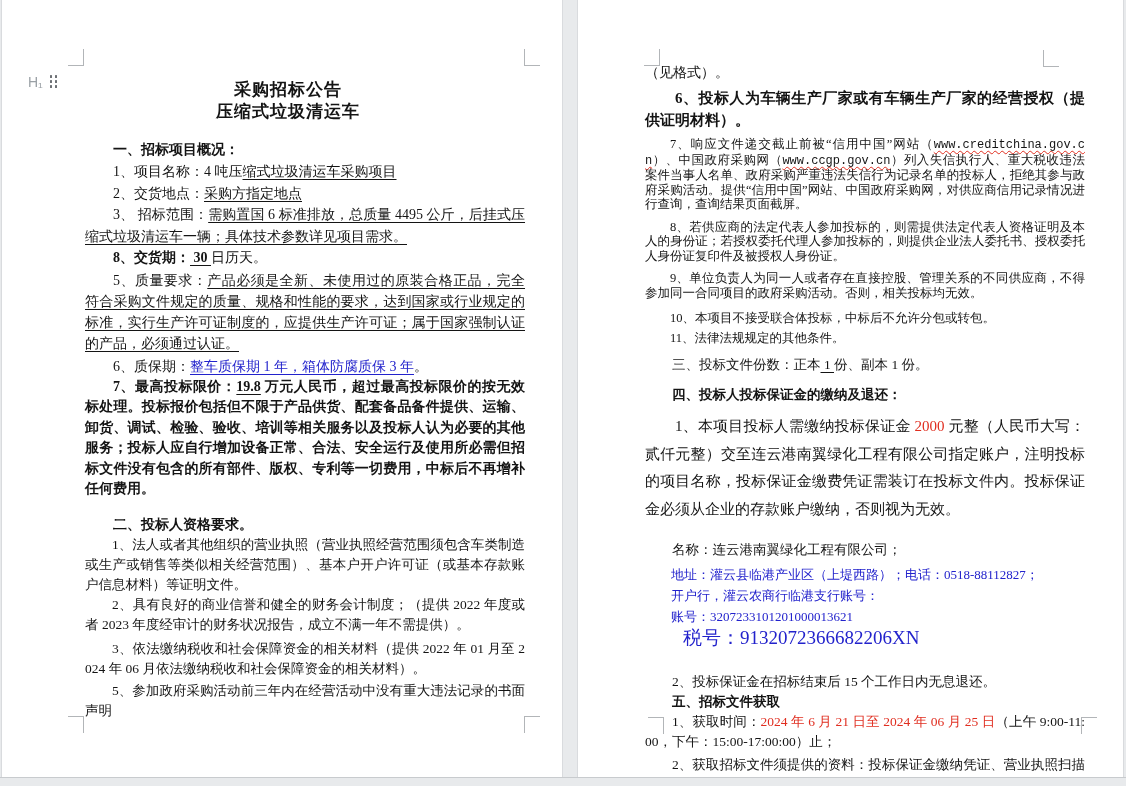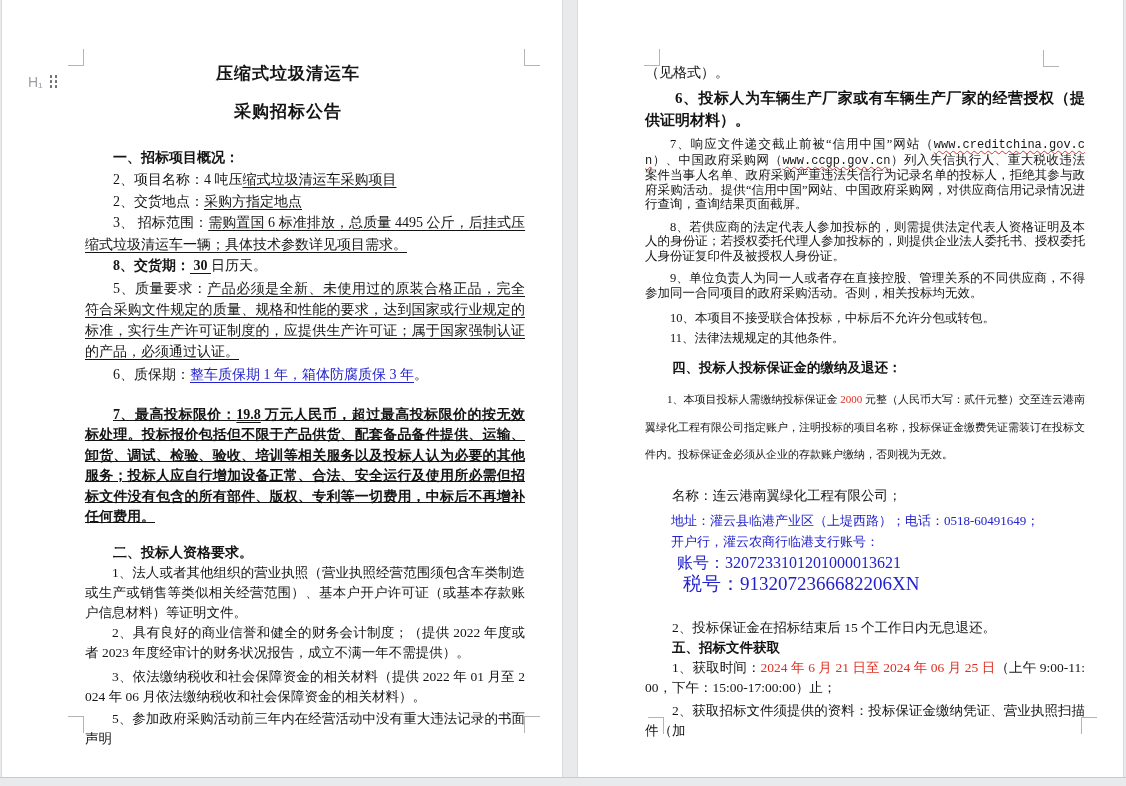--- a/index.html
+++ b/index.html
@@ -77,31 +77,31 @@
 <body>
 
 <div class="workspace">
 
   <div class="page" id="page1">
     <span class="mark tl"></span>
     <span class="mark tr"></span>
     <span class="mark bl"></span>
     <span class="mark br"></span>
     <div class="content">
+      <div class="doc-title second">采购招标公告</div>
       <div class="doc-title">压缩式垃圾清运车</div>
-      <div class="doc-title second">采购招标公告</div>
       <div id="page1-paras">
-          <p class="para" style="margin-top: 24px; line-height: 22px;"><span class="b">一、招标项目概况：</span></p>
-          <p class="para" style="line-height: 21.5px;"><span>2、项目名称：4 吨压</span><span class="u">缩式垃圾清运车采购项目</span></p>
+          <p class="para" style="margin-top: 16px; line-height: 22px;"><span class="b">一、招标项目概况：</span></p>
+          <p class="para" style="line-height: 21.5px;"><span>1、项目名称：4 吨压</span><span class="u">缩式垃圾清运车采购项目</span></p>
           <p class="para" style="line-height: 21.5px;"><span>2、交货地点：</span><span class="u">采购方指定地点</span></p>
           <p class="para" style="line-height: 21.5px;"><span>3、 招标范围：</span><span class="u">需购置国 6 标准排放，总质量 4495 公斤，后挂式压缩式垃圾清运车一辆；具体技术参数详见项目需求。</span></p>
           <p class="para" style="line-height: 21.5px;"><span class="b">8、交货期：</span><span class="b u"> 30 </span><span>日历天。</span></p>
           <p class="para" style="margin-top: 1px; line-height: 21px;"><span>5、质量要求：</span><span class="u">产品必须是全新、未使用过的原装合格正品，完全符合采购文件规定的质量、规格和性能的要求，达到国家或行业规定的标准，实行生产许可证制度的，应提供生产许可证；属于国家强制认证的产品，必须通过认证。</span></p>
           <p class="para" style="margin-top: 2px; line-height: 21px;"><span>6、质保期：</span><span class="u blue">整车质保期 1 年，箱体防腐质保 3 年</span><span>。</span></p>
-          <p class="para" style="margin-top: 20px; line-height: 20.5px; text-decoration: underline;"><span class="b">7、最高投标限价：</span><span class="b u">19.8</span><span class="b"> 万元人民币，超过最高投标限价的按无效标处理。投标报价包括但不限于产品供货、配套备品备件提供、运输、卸货、调试、检验、验收、培训等相关服务以及投标人认为必要的其他服务；投标人应自行增加设备正常、合法、安全运行及使用所必需但招标文件没有包含的所有部件、版权、专利等一切费用，中标后不再增补任何费用。</span></p>
+          <p class="para" style="margin-top: 0; line-height: 20.5px;"><span class="b">7、最高投标限价：</span><span class="b u">19.8</span><span class="b"> 万元人民币，超过最高投标限价的按无效标处理。投标报价包括但不限于产品供货、配套备品备件提供、运输、卸货、调试、检验、验收、培训等相关服务以及投标人认为必要的其他服务；投标人应自行增加设备正常、合法、安全运行及使用所必需但招标文件没有包含的所有部件、版权、专利等一切费用，中标后不再增补任何费用。</span></p>
           <p class="para" style="margin-top: 15px; line-height: 20px;"><span class="b">二、投标人资格要求。</span></p>
           <p class="para" style="line-height: 20px; font-size: 13.5px;"><span>1、法人或者其他组织的营业执照（营业执照经营范围须包含车类制造或生产或销售等类似相关经营范围）、基本户开户许可证（或基本存款账户信息材料）等证明文件。</span></p>
           <p class="para" style="margin-top: 0; line-height: 20px; font-size: 13.5px;"><span>2、具有良好的商业信誉和健全的财务会计制度；（提供 2022 年度或者 2023 年度经审计的财务状况报告，成立不满一年不需提供）。</span></p>
           <p class="para" style="margin-top: 4px; line-height: 20px; font-size: 13.5px;"><span>3、依法缴纳税收和社会保障资金的相关材料（提供 2022 年 01 月至 2024 年 06 月依法缴纳税收和社会保障资金的相关材料）。</span></p>
           <p class="para" style="margin-top: 2px; line-height: 20px; font-size: 13.5px;"><span>5、参加政府采购活动前三年内在经营活动中没有重大违法记录的书面声明</span></p>
         </div>
     </div>
   </div>
 
   <div class="page" id="page2">
@@ -111,26 +111,27 @@
     <span class="mark br"></span>
     <div class="content">
       <div id="page2-paras">
           <p class="para noindent" style="line-height: 20px;"><span>（见格式）。</span></p>
           <p class="para" style="margin-top: 4px; line-height: 22px; font-size: 15px;"><span class="b">6、投标人为车辆生产厂家或有车辆生产厂家的经营授权（提供证明材料）。</span></p>
           <p class="para small" style="margin-top: 6px; line-height: 14.5px;"><span>7、响应文件递交截止前被“信用中国”网站（</span><span class="wavy">www.creditchina.gov.cn</span><span>）、中国政府采购网（</span><span class="wavy">www.ccgp.gov.cn</span><span>）列入失信执行人、重大税收违法案件当事人名单、政府采购严重违法失信行为记录名单的投标人，拒绝其参与政府采购活动。提供“信用中国”网站、中国政府采购网，对供应商信用记录情况进行查询，查询结果页面截屏。</span></p>
           <p class="para small" style="margin-top: 8px; line-height: 14.5px;"><span>8、若供应商的法定代表人参加投标的，则需提供法定代表人资格证明及本人的身份证；若授权委托代理人参加投标的，则提供企业法人委托书、授权委托人身份证复印件及被授权人身份证。</span></p>
           <p class="para small" style="margin-top: 8px; line-height: 14.5px;"><span>9、单位负责人为同一人或者存在直接控股、管理关系的不同供应商，不得参加同一合同项目的政府采购活动。否则，相关投标均无效。</span></p>
           <p class="para small" style="margin-top: 8px; line-height: 20px;"><span>10、本项目不接受联合体投标，中标后不允许分包或转包。</span></p>
           <p class="para small" style="line-height: 20px;"><span>11、法律法规规定的其他条件。</span></p>
+          <p class="para" style="margin-top: 7px; line-height: 20px; font-size: 13.5px;"><span>三、投标文件份数：正本</span><span class="u"> 1 </span><span>份、副本 1 份。</span></p>
           <p class="para" style="margin-top: 9px; line-height: 22px; font-size: 13.5px;"><span class="b">四、投标人投标保证金的缴纳及退还：</span></p>
-          <p class="para" style="margin-top: 7px; line-height: 27.5px; font-size: 11px;"><span>1、本项目投标人需缴纳投标保证金 </span><span class="red">2000</span><span> 元整（人民币大写：贰仟元整）交至连云港南翼绿化工程有限公司指定账户，注明投标的项目名称，投标保证金缴费凭证需装订在投标文件内。投标保证金必须从企业的存款账户缴纳，否则视为无效。</span></p>
+          <p class="para" style="margin-top: 7px; line-height: 27.5px; font-size: 15px;"><span>1、本项目投标人需缴纳投标保证金 </span><span class="red">2000</span><span> 元整（人民币大写：贰仟元整）交至连云港南翼绿化工程有限公司指定账户，注明投标的项目名称，投标保证金缴费凭证需装订在投标文件内。投标保证金必须从企业的存款账户缴纳，否则视为无效。</span></p>
           <p class="para" style="margin-top: 16px; line-height: 22px; font-size: 13.5px;"><span>名称：连云港南翼绿化工程有限公司；</span></p>
-          <p class="para" style="margin-top: 3px; line-height: 21px; font-size: 13px;"><span class="blue">地址：灌云县临港产业区（上堤西路）；电话：0518-60491649；</span></p>
+          <p class="para" style="margin-top: 3px; line-height: 21px; font-size: 13px;"><span class="blue">地址：灌云县临港产业区（上堤西路）；电话：0518-88112827；</span></p>
           <p class="para" style="line-height: 21px; font-size: 13px;"><span class="blue">开户行，灌云农商行临港支行账号：</span></p>
-          <p class="para" style="line-height: 21px; font-size: 16px;"><span class="blue">账号：3207233101201000013621</span></p>
+          <p class="para" style="line-height: 21px; font-size: 13px;"><span class="blue">账号：3207233101201000013621</span></p>
           <p class="para" style="line-height: 21px; font-size: 19px;"><span class="blue">税号：9132072366682206XN</span></p>
           <p class="para" style="margin-top: 23px; line-height: 21px; font-size: 13.5px;"><span>2、投标保证金在招标结束后 15 个工作日内无息退还。</span></p>
           <p class="para" style="line-height: 20px; font-size: 13.5px;"><span class="b">五、招标文件获取</span></p>
           <p class="para" style="line-height: 20px; font-size: 13.5px;"><span>1、获取时间：</span><span class="red">2024 年 6 月 21 日至 2024 年 06 月 25 日</span><span>（上午 9:00-11:00，下午：15:00-17:00:00）止；</span></p>
           <p class="para" style="margin-top: 3px; line-height: 20px; font-size: 13.5px;"><span>2、获取招标文件须提供的资料：投标保证金缴纳凭证、营业执照扫描件（加</span></p>
         </div>
     </div>
   </div>
 
   <div class="editor-gutter">

